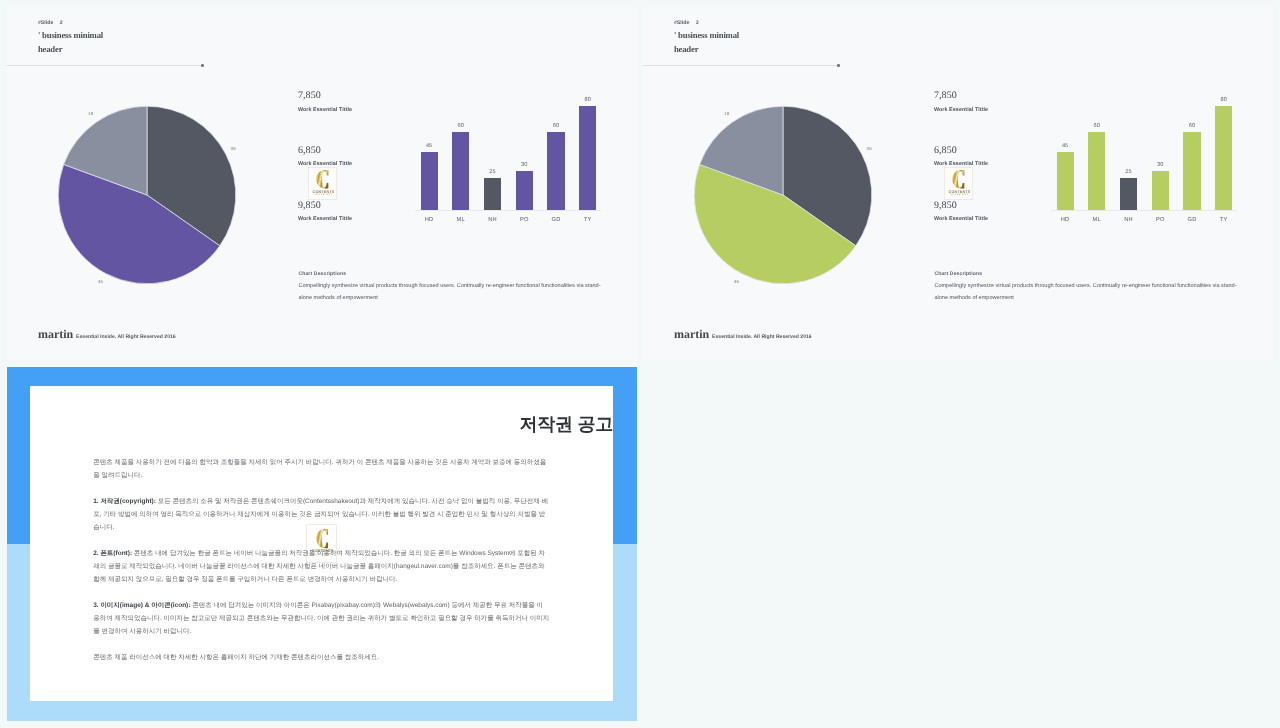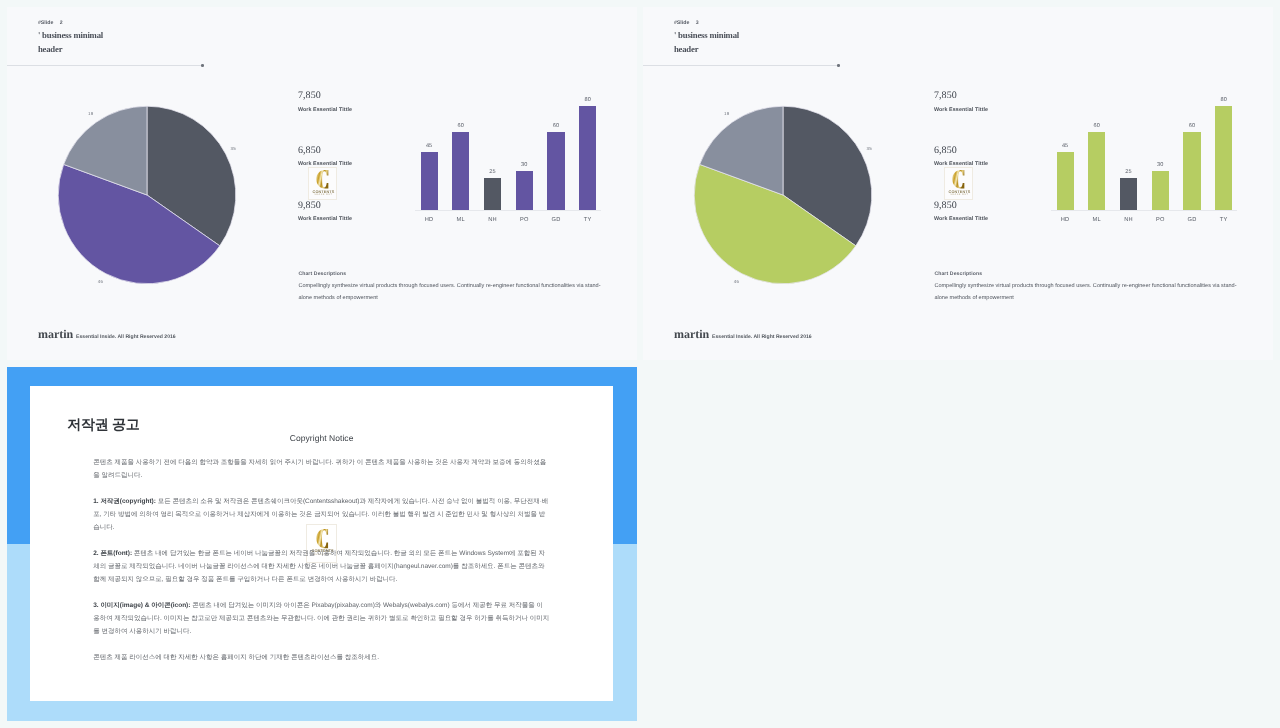--- a/index.html
+++ b/index.html
@@ -68,22 +68,22 @@
   .wm .n{position:absolute;left:0;top:21.2px;width:29.5px;text-align:center;
          font-size:3.8px;font-weight:700;letter-spacing:.1px;color:#8d7f58;line-height:4.2px;}
   .wm .s{position:absolute;left:0;top:26px;width:29.5px;text-align:center;
          font-size:2.4px;letter-spacing:.5px;color:#bbb094;line-height:2.8px;}
 
   
   #notice{position:absolute;left:7px;top:367px;width:630px;height:354px;}
   #notice .band-top{position:absolute;left:0;top:0;width:630px;height:177px;background:#43a0f4;}
   #notice .band-bot{position:absolute;left:0;top:177px;width:630px;height:177px;background:#addcfa;}
   #notice .card{position:absolute;left:23.2px;top:18.6px;width:582.9px;height:315px;background:#fff;}
-  .n-title{position:absolute;left:0;top:31.5px;width:582.9px;text-align:left;
-           font-size:14px;font-weight:700;color:#2f3338;letter-spacing:-.25px;line-height:14px;padding-left:37px;}
+  .n-title{position:absolute;left:0;top:31.5px;width:582.9px;text-align:right;
+           font-size:18px;font-weight:700;color:#2f3338;letter-spacing:-.25px;line-height:14px;}
   .n-sub{position:absolute;left:0;top:47.5px;width:582.9px;text-align:center;
          font-size:8.5px;color:#3c4147;letter-spacing:.05px;line-height:10px;}
   .n-body{position:absolute;left:63px;top:70.5px;width:456px;font-size:6.5px;
           line-height:13px;color:#5a5e64;letter-spacing:-.01px;}
   .n-body p{margin:0 0 12.9px 0;}
   .n-body b{font-weight:700;color:#3d4248;}
   .n-body p.last{margin-bottom:0;}
 </style>
 </head>
 <body>
@@ -321,21 +321,20 @@
 <stop offset="1" stop-color="#87640d"></stop>
                 </linearGradient>
               </defs>
 <path d="M 52 0 L 74 0 L 74 30 L 64 30 C 61.5 14 57.5 6.5 50.5 6.5 C 41 6.5 36.5 21 36.5 50.5 C 36.5 80 41 94.5 50.5 94.5 C 57.5 94.5 61.5 87 64 71 L 74 71 L 74 101 L 52 101 C 23 101 2 79 2 50.5 C 2 22 23 0 52 0 Z" fill="url(#notice-gold)"></path>
             </svg>
           </div>
   <div class="n" style="top:23.4px;width:31.3px;font-size:3.9px;">CONTENTS</div>
   <div class="s" style="top:28.4px;width:31.3px;">SHAKE OUT</div>
 </div>
     <div class="n-title">저작권 공고</div>
-    <div class="n-sub">Copyright Notice</div>
     <div class="n-body">
       <p>콘텐츠 제품을 사용하기 전에 다음의 합약과 조항들을 자세히 읽어 주시기 바랍니다. 귀하가 이 콘텐츠 제품을 사용하는 것은 사용자 계약과 보증에 동의하셨음을 알려드립니다.</p>
     <p><b>1. 저작권(copyright):</b> <span>모든 콘텐츠의 소유 및 저작권은 콘텐츠쉐이크아웃(Contentsshakeout)과 제작자에게 있습니다. 사전 승낙 없이 불법적 이용, 무단전재·배포, 기타 방법에 의하여 영리 목적으로 이용하거나 제삼자에게 이용하는 것은 금지되어 있습니다. 이러한 불법 행위 발견 시 준엄한 민사 및 형사상의 처벌을 받습니다.</span></p>
     <p><b>2. 폰트(font):</b> <span>콘텐츠 내에 담겨있는 한글 폰트는 네이버 나눔글꼴의 저작권을 이용하여 제작되었습니다. 한글 외의 모든 폰트는 Windows System에 포함된 자체의 글꼴로 제작되었습니다. 네이버 나눔글꼴 라이선스에 대한 자세한 사항은 네이버 나눔글꼴 홈페이지(hangeul.naver.com)를 참조하세요. 폰트는 콘텐츠와 함께 제공되지 않으므로, 필요할 경우 정품 폰트를 구입하거나 다른 폰트로 변경하여 사용하시기 바랍니다.</span></p>
     <p><b>3. 이미지(image) &amp; 아이콘(icon):</b> <span>콘텐츠 내에 담겨있는 이미지와 아이콘은 Pixabay(pixabay.com)와 Webalys(webalys.com) 등에서 제공한 무료 저작물을 이용하여 제작되었습니다. 이미지는 참고로만 제공되고 콘텐츠와는 무관합니다. 이에 관한 권리는 귀하가 별도로 확인하고 필요할 경우 허가를 취득하거나 이미지를 변경하여 사용하시기 바랍니다.</span></p>
       <p class="last">콘텐츠 제품 라이선스에 대한 자세한 사항은 홈페이지 하단에 기재한 콘텐츠라이선스를 참조하세요.</p>
     </div>
   </div>
 </div>
 </div>

